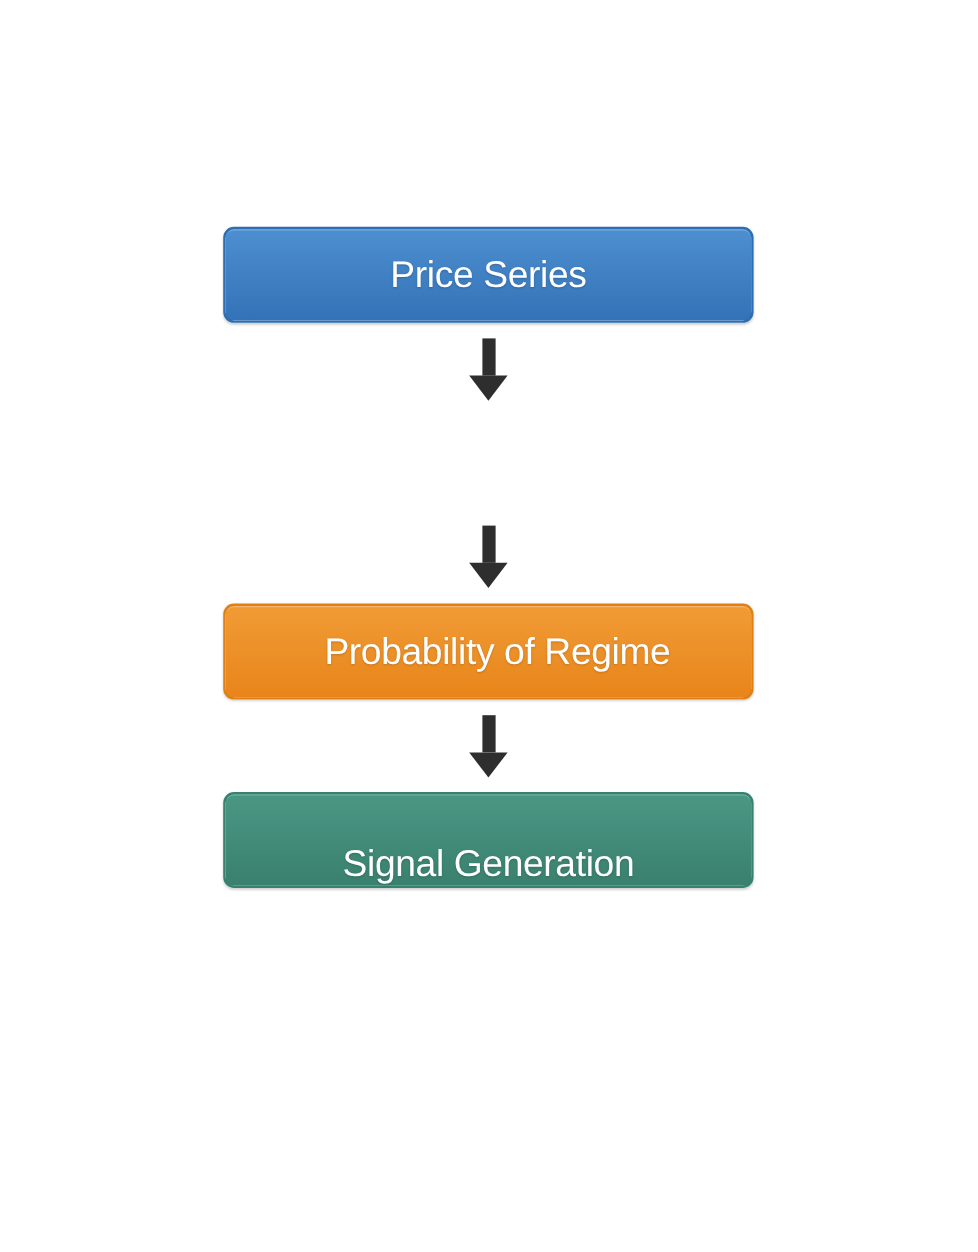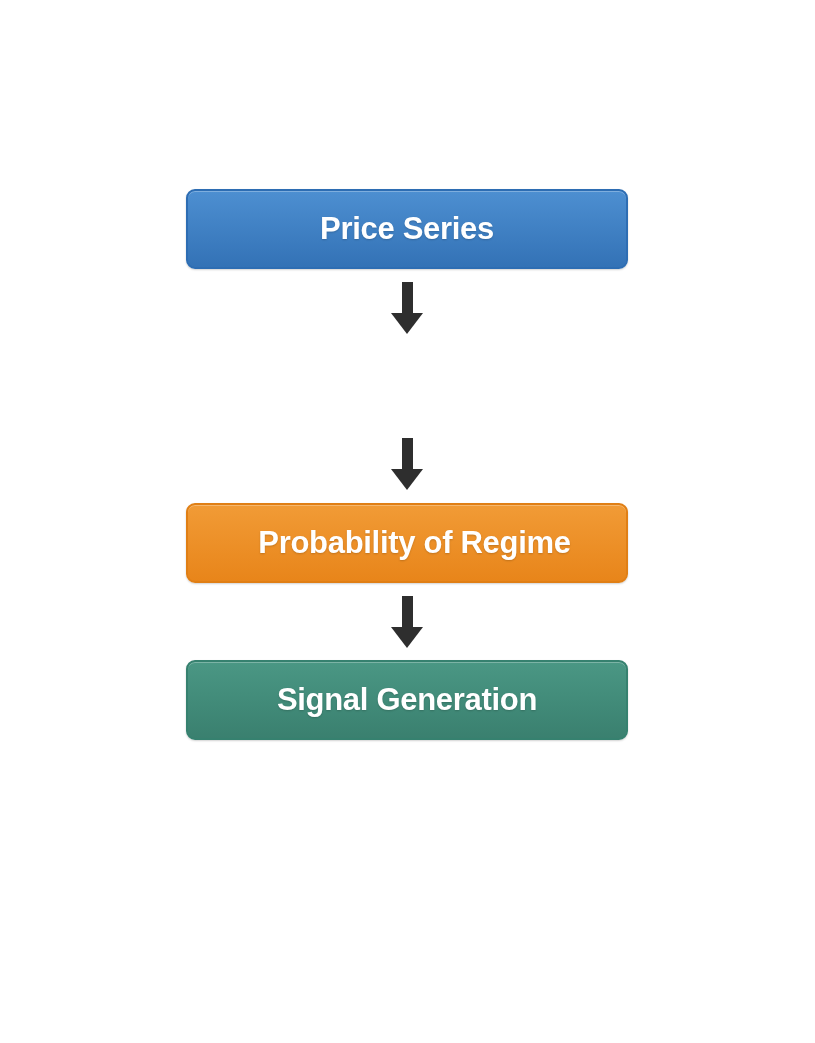--- a/index.html
+++ b/index.html
@@ -29,25 +29,25 @@
     border: 2px solid var(--border, #888);
     background: linear-gradient(180deg, var(--top, #ccc), var(--bottom, #aaa));
     box-shadow: inset 0 1px 0 rgba(255,255,255,0.28), 0 1px 2px rgba(0,0,0,0.18);
     display: flex;
     align-items: center;
     justify-content: center;
   }
   .node-1 { top: 189px; }
   .node-2 { top: 345px; }
   .node-3 { top: 503px; padding-left: 15px; }
-  .node-4 { top: 660px; }
+  .node-4 { top: 660px; align-items: flex-end; }
   .node-label {
     color: #ffffff;
     font-size: 31px;
-    font-weight: 700;
+    font-weight: 400;
     letter-spacing: -0.3px;
     text-shadow: 0 1px 2px rgba(0,0,0,0.18);
     white-space: nowrap;
   }
   .arrow {
     position: absolute;
     left: 391px;
     width: 32px;
     display: flex;
     flex-direction: column;

